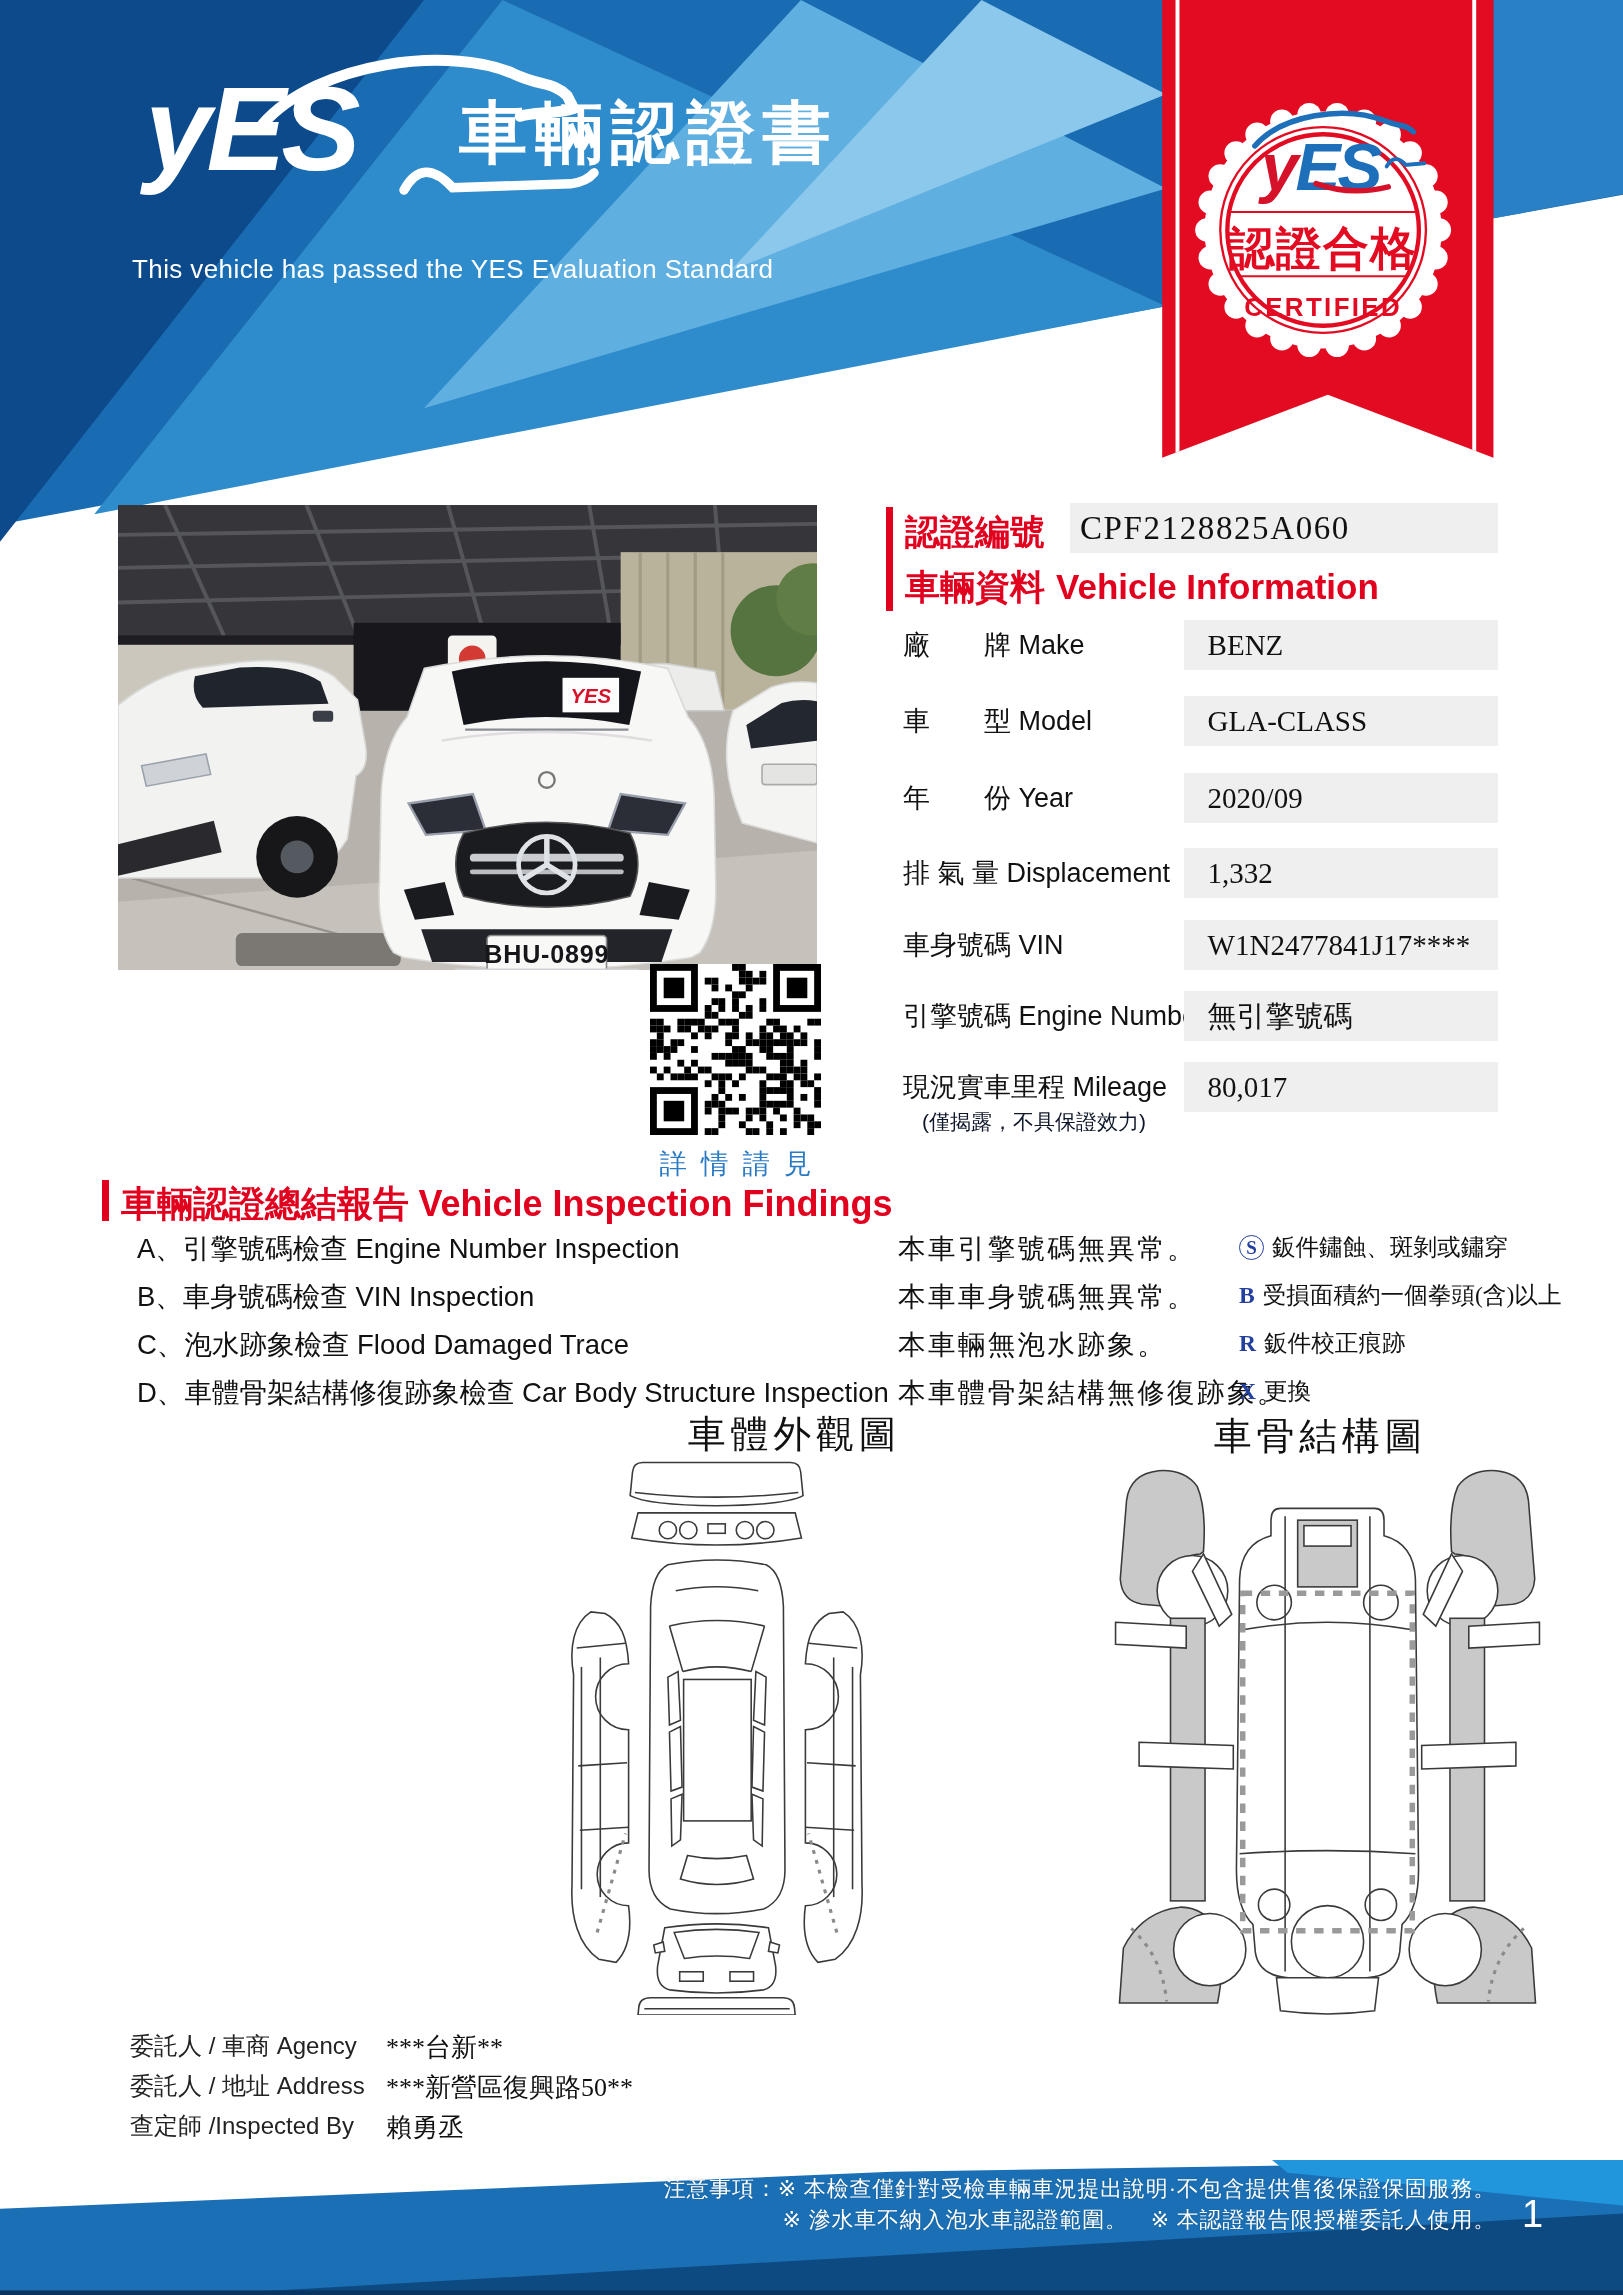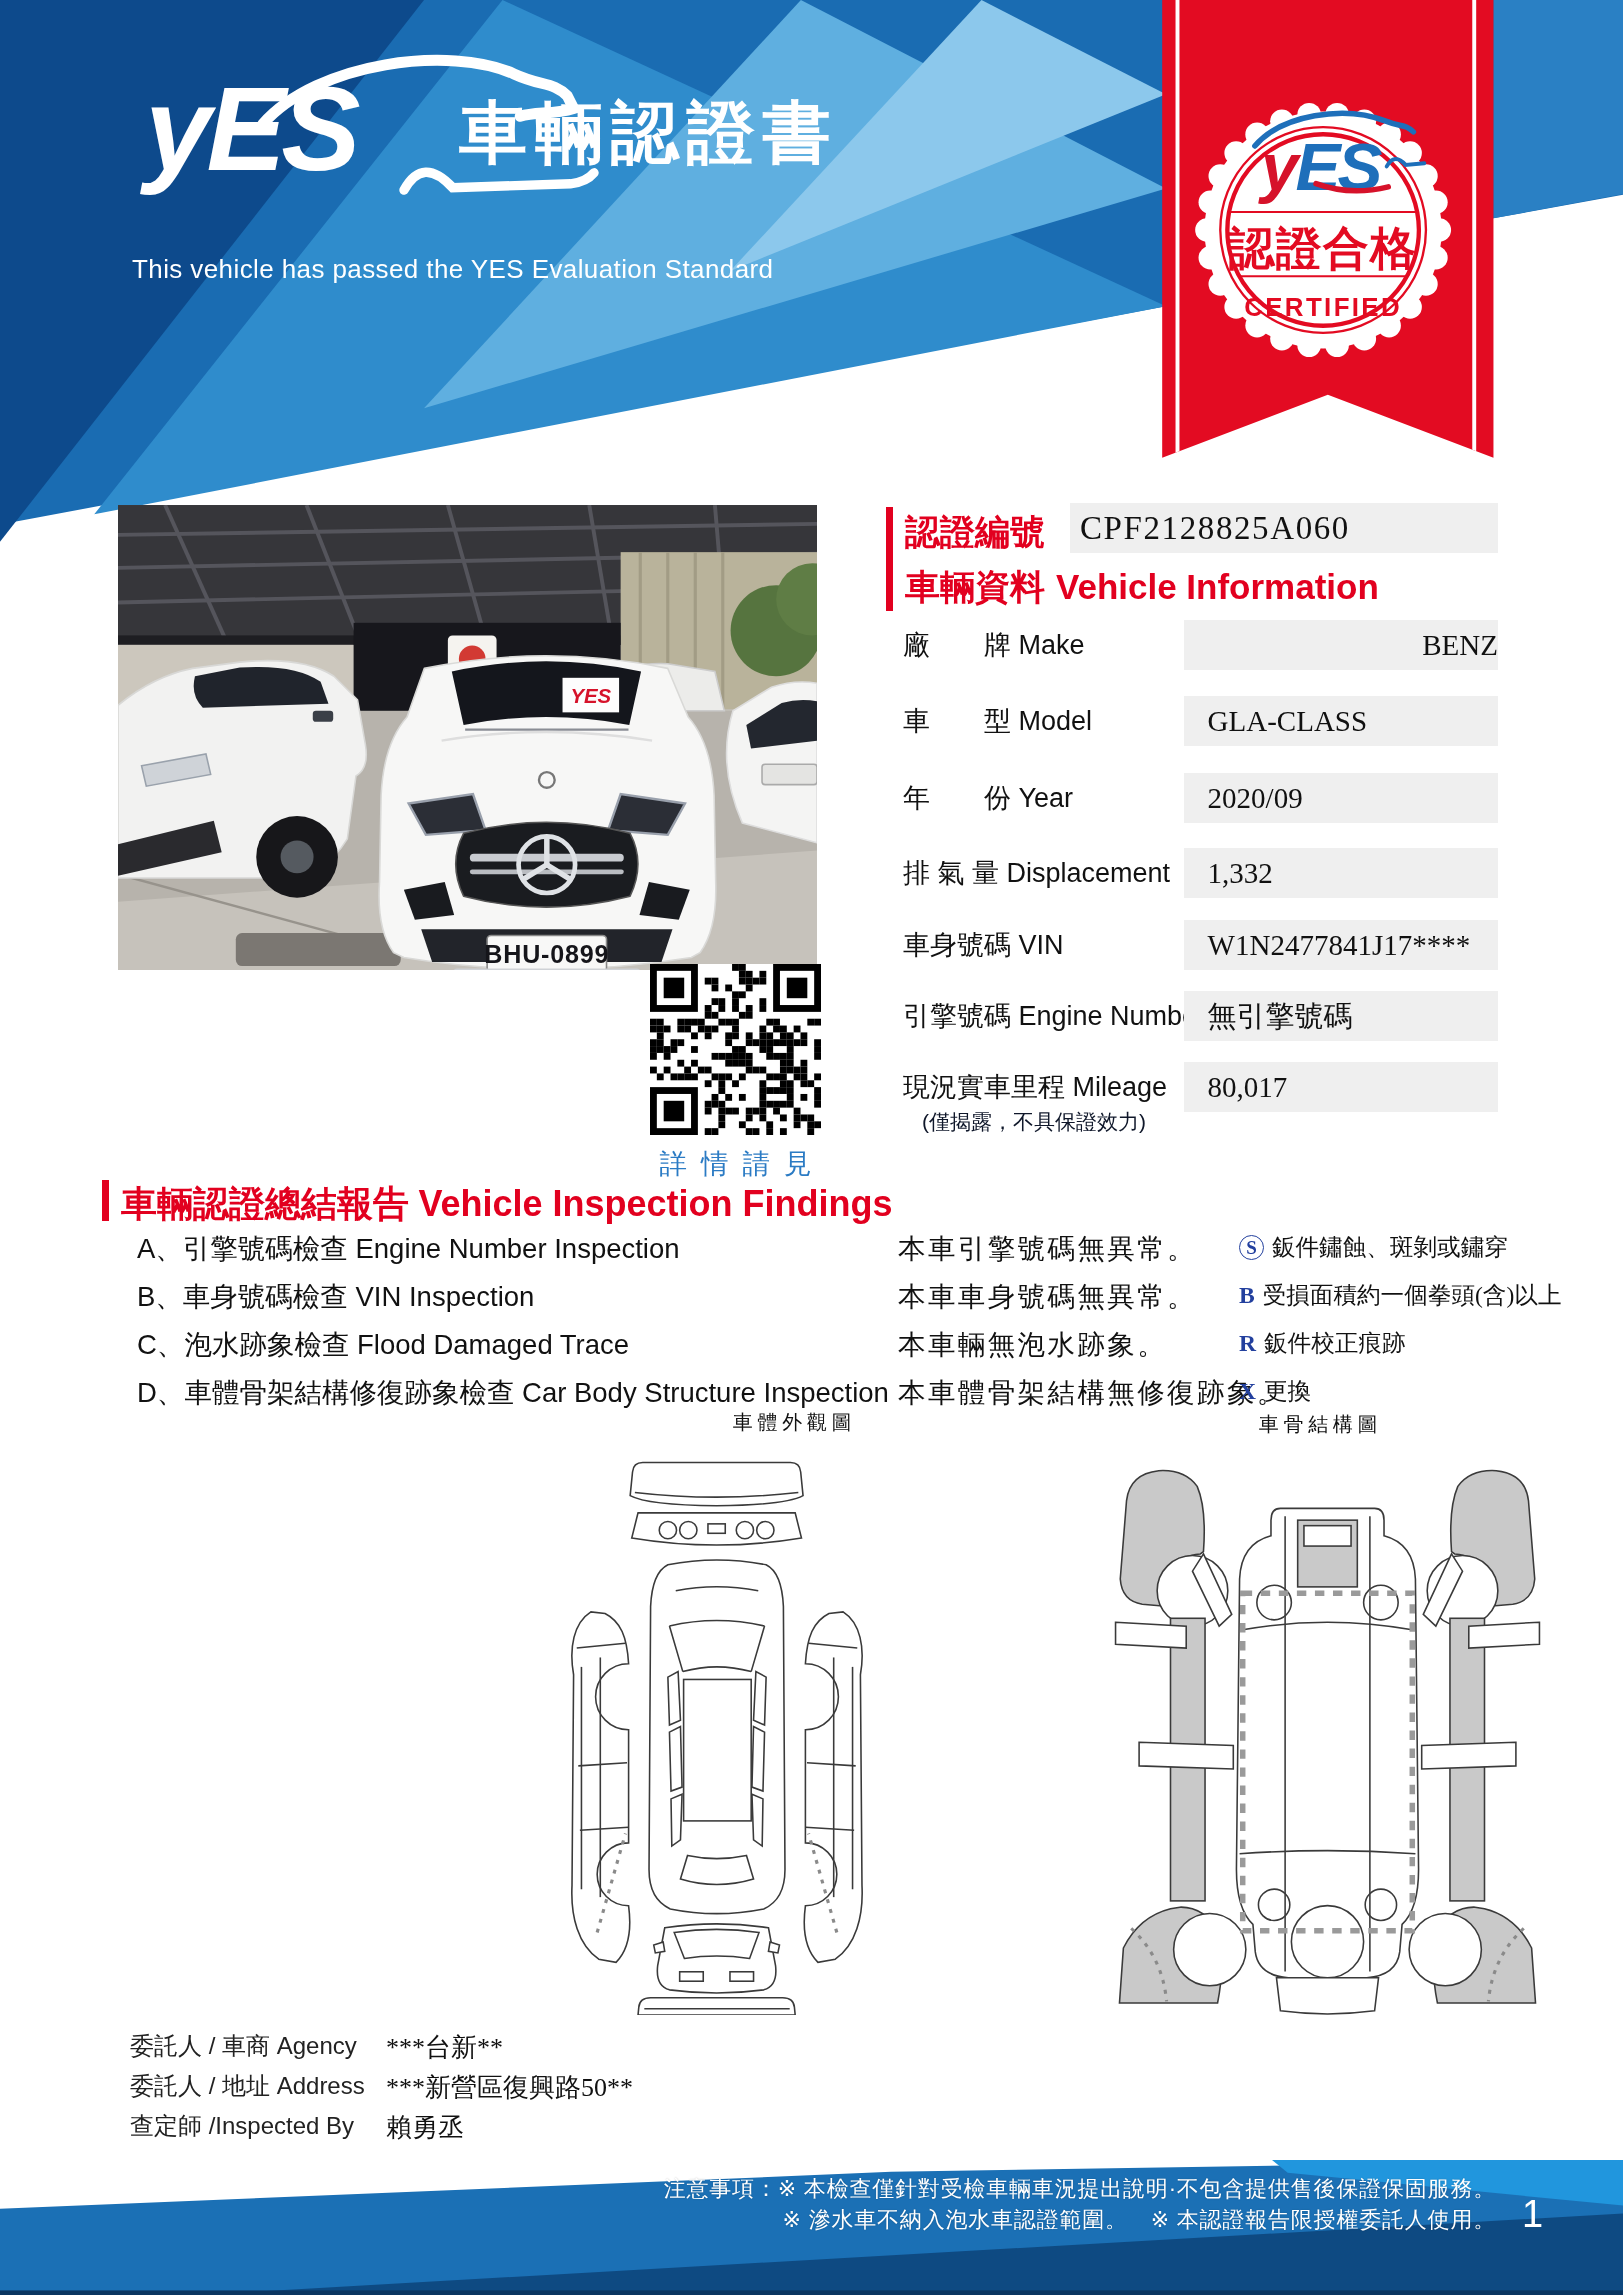--- a/index.html
+++ b/index.html
@@ -56,39 +56,39 @@
   .certno-value{line-height:50px;padding-left:10px;font-family:"Liberation Serif","DejaVu Serif",serif;
                 font-size:33px;letter-spacing:1.6px;color:#111;}
   .vi-title{left:905px;top:564px;font-size:35px;font-weight:bold;color:var(--red);white-space:nowrap;}
   .vi-title .en{margin-left:11px;}
   .vi-row{left:903px;width:595px;height:50px;}
   .vi-label{position:absolute;left:0;top:50%;transform:translateY(-50%);font-size:27px;color:#111;white-space:nowrap;}
   .vi-box{position:absolute;left:281px;top:0;width:314px;height:50px;background:var(--box-gray);}
   .vi-value{line-height:50px;padding-left:23.6px;font-family:"Liberation Serif","DejaVu Serif",serif;
             font-size:29px;color:#111;white-space:nowrap;}
   .vi-sub{position:absolute;left:19px;top:46px;font-size:21px;color:#0f172a;white-space:nowrap;}
-  .r0{top:620px;text-align:right;} .r1{top:696px;} .r2{top:773px;} .r3{top:848px;}
+  .r0{top:620px;} .r1{top:696px;} .r2{top:773px;} .r3{top:848px;}
   .r4{top:920px;} .r5{top:991px;} .r6{top:1062px;}
 
   
   .bar-find{left:102px;top:1180px;width:7px;height:41px;}
   .f-title{left:121px;top:1180px;font-size:36px;font-weight:bold;color:var(--red);white-space:nowrap;}
   .f-title .en{margin-left:9.4px;}
   .f-item{left:137px;font-size:27.5px;color:#111;white-space:nowrap;}
   .f-result{left:898px;font-family:"Liberation Serif","DejaVu Serif",serif;font-size:27.5px;
             letter-spacing:2.4px;color:#111;white-space:nowrap;}
   .f-legend{left:1239px;font-family:"Liberation Serif","DejaVu Serif",serif;font-size:23.6px;
             color:#111;white-space:nowrap;display:flex;align-items:center;}
   .fy0{top:1231px;} .fy1{top:1279px;} .fy2{top:1327px;} .fy3{top:1375px;}
   .legend-sym{color:var(--legend-blue);font-weight:bold;margin-right:7.9px;flex:none;}
   .sym-circle{display:inline-block;width:25px;height:25px;line-height:23.6px;text-align:center;
               border:1.6px solid var(--legend-blue);border-radius:50%;font-size:19px;box-sizing:border-box;}
 
   
-  .d-title{font-family:Liberation Mono, monospace;font-size:20px;color:#111;
+  .d-title{font-family:Liberation Mono, monospace;font-size:38px;color:#111;
            letter-spacing:4.7px;width:251px;text-align:center;}
   .d-title-ext{left:669px;top:1409px;}
   .d-title-str{left:1195px;top:1411px;}
   .diag{position:absolute;}
   .ln{fill:none;stroke:#3a3a3a;stroke-width:2;}
   .lnw{fill:#fff;stroke:#3a3a3a;stroke-width:2;}
   .lng{fill:#c9c9c9;stroke:#3a3a3a;stroke-width:2;}
   .dash{fill:none;stroke:#8a8a8a;stroke-width:4;stroke-dasharray:5 8;}
   .dashbox{fill:none;stroke:#9a9a9a;stroke-width:7;stroke-dasharray:12 11;}
 

